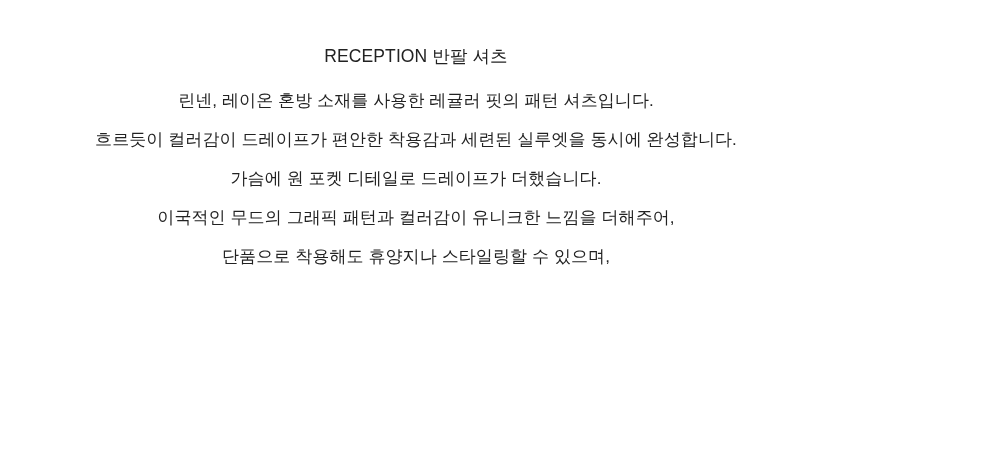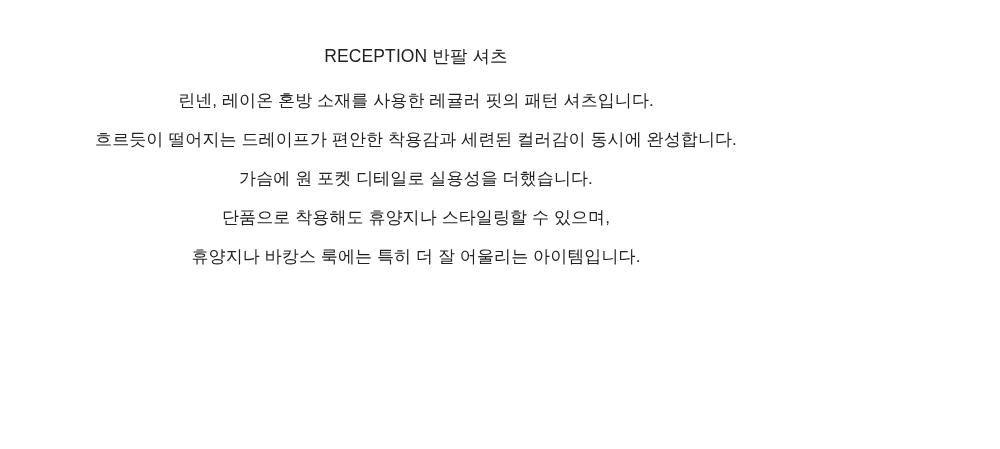--- a/index.html
+++ b/index.html
@@ -40,17 +40,17 @@
   .desc-body:last-child {
     margin-bottom: 0;
   }
 </style>
 </head>
 <body>
 
 <div class="product-description">
   <div class="desc-line desc-title">RECEPTION 반팔 셔츠</div>
   <div class="desc-line desc-body">린넨, 레이온 혼방 소재를 사용한 레귤러 핏의 패턴 셔츠입니다.</div>
-  <div class="desc-line desc-body">흐르듯이 떨어지는 드레이프가 편안한 착용감과 세련된 컬러감이 동시에 완성합니다.</div>
-  <div class="desc-line desc-body">가슴에 원 포켓 디테일로 실용성을 더했습니다.</div>
+  <div class="desc-line desc-body">흐르듯이 컬러감이 드레이프가 편안한 착용감과 세련된 실루엣을 동시에 완성합니다.</div>
+  <div class="desc-line desc-body">가슴에 원 포켓 디테일로 드레이프가 더했습니다.</div>
+  <div class="desc-line desc-body">이국적인 무드의 그래픽 패턴과 컬러감이 유니크한 느낌을 더해주어,</div>
   <div class="desc-line desc-body">단품으로 착용해도 휴양지나 스타일링할 수 있으며,</div>
-  <div class="desc-line desc-body">휴양지나 바캉스 룩에는 특히 더 잘 어울리는 아이템입니다.</div>
 </div>
 
 </body></html>

